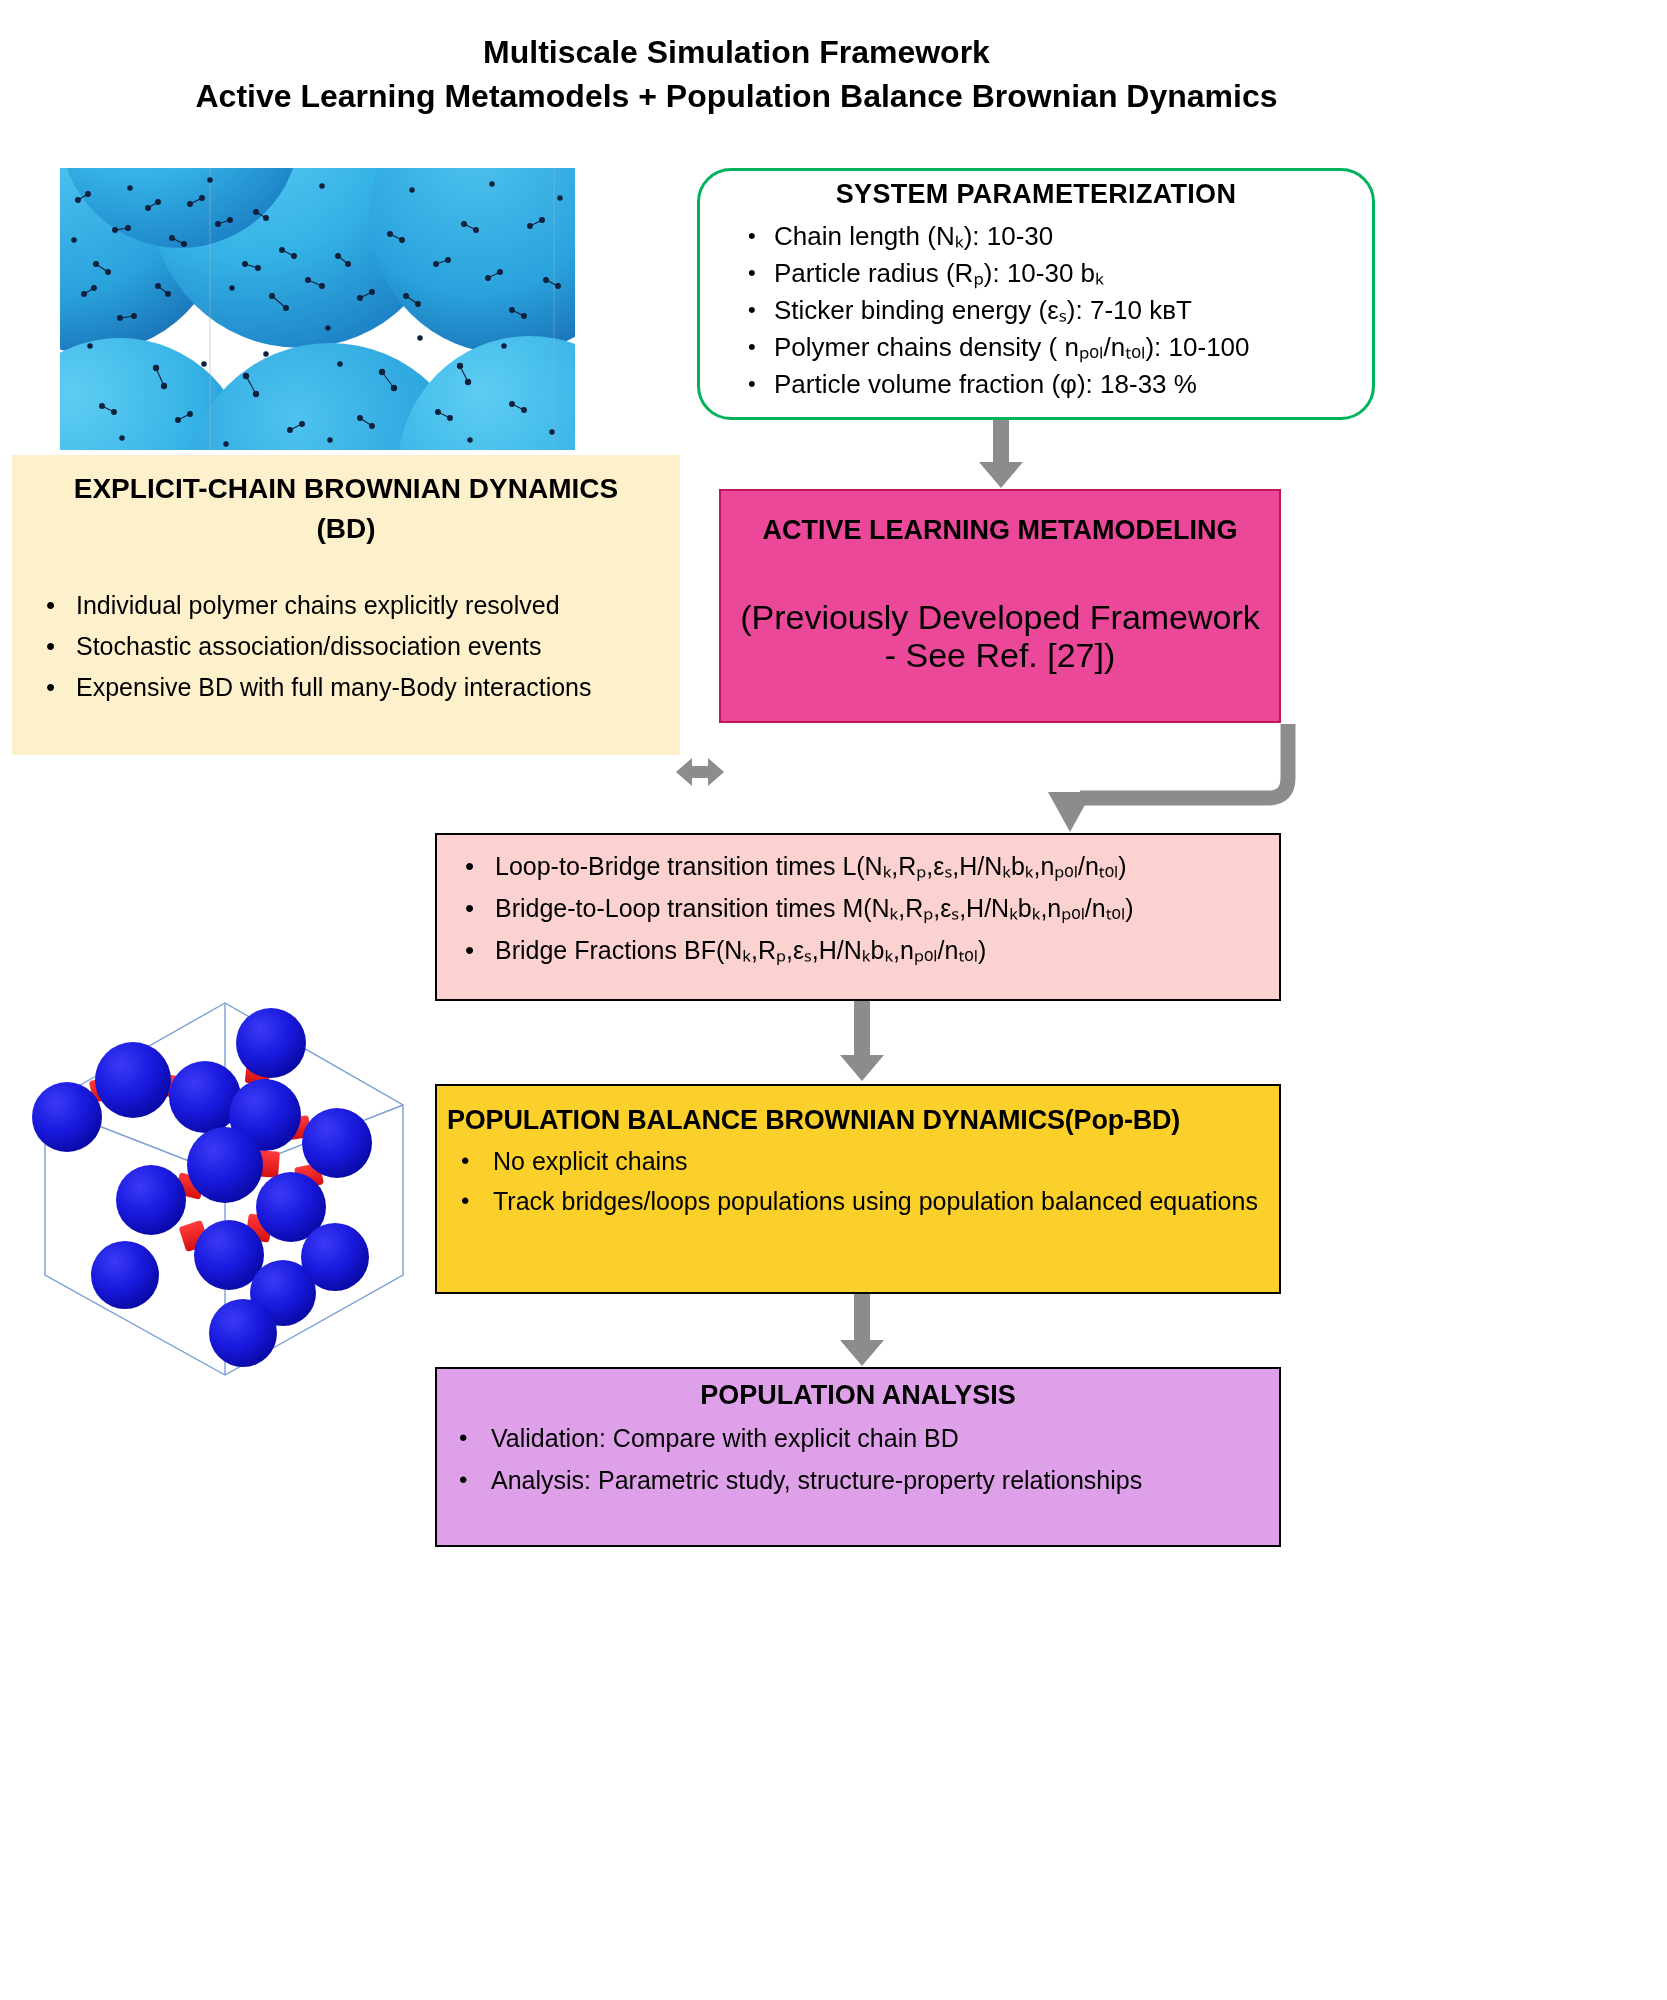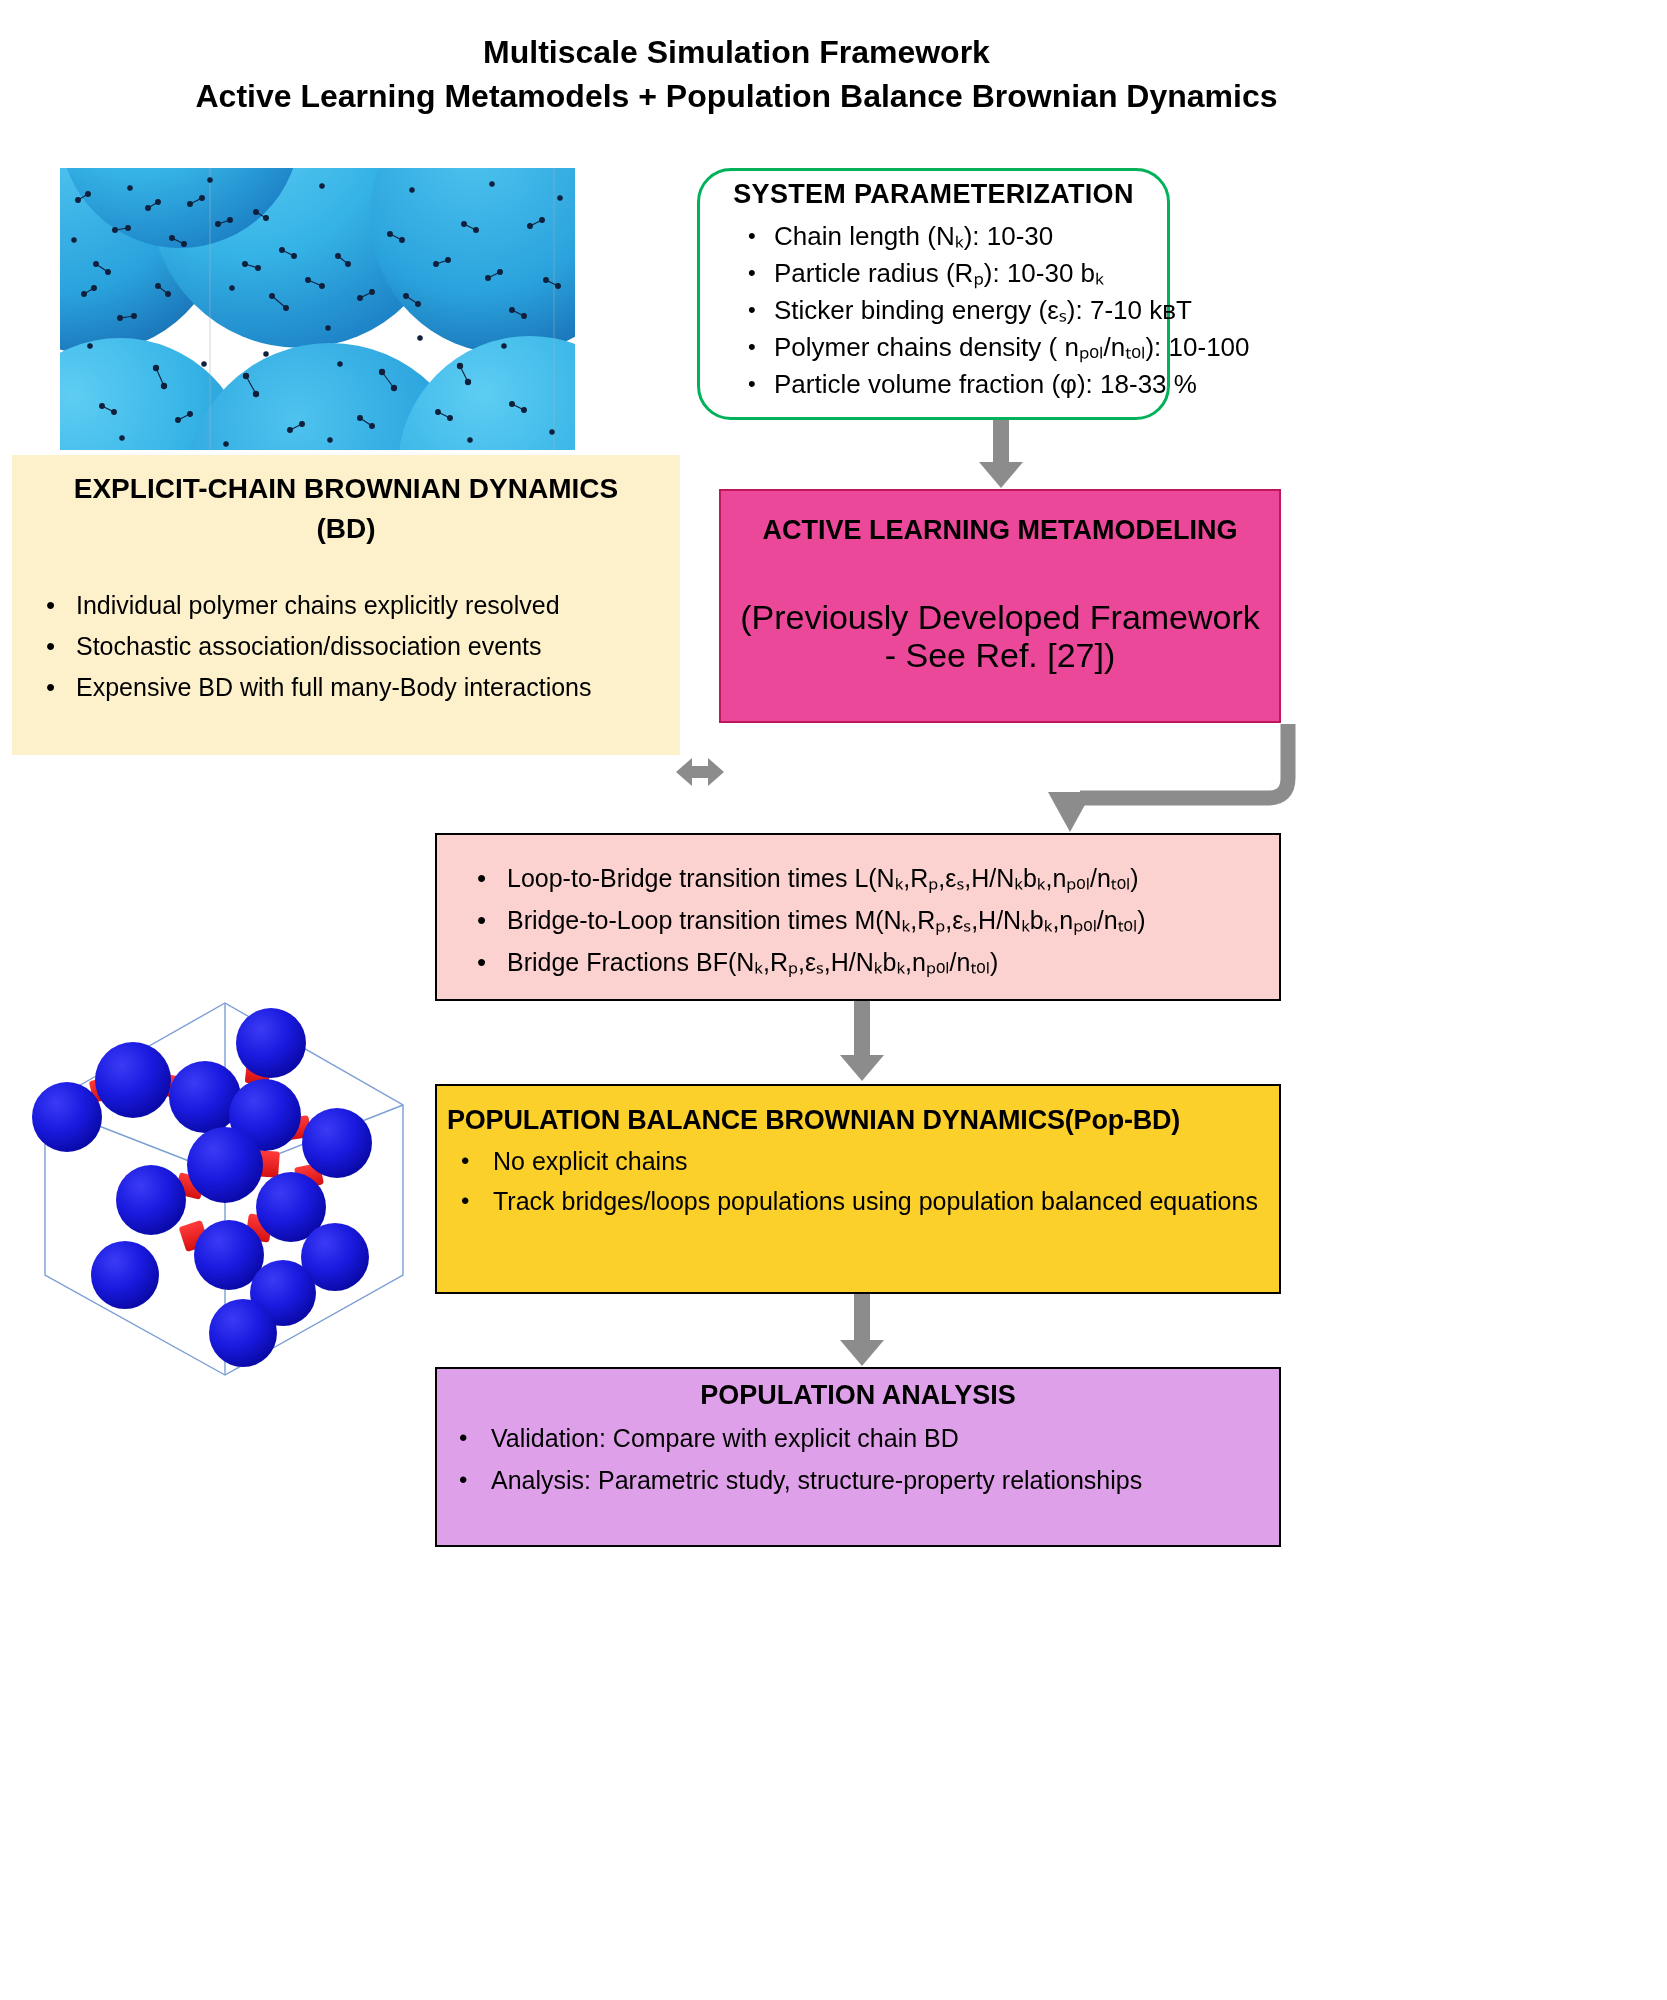--- a/index.html
+++ b/index.html
@@ -34,21 +34,21 @@
   
   #bd-snapshot {
     left: 60px; top: 168px; width: 515px; height: 282px;
     overflow: hidden;
     background: #ffffff;
   }
   #bd-snapshot svg { display: block; }
 
   
   #system-parameterization {
-    left: 697px; top: 168px; width: 473px; height: 252px;
+    left: 697px; top: 168px; width: 678px; height: 252px;
     border: 3px solid #00b259;
     border-radius: 34px;
     box-sizing: border-box;
     background: #ffffff;
     padding: 8px 14px 6px 14px;
   }
   #system-parameterization .boxtitle {
     text-align: center; font-size: 27px; font-weight: bold;
     letter-spacing: 0.3px; margin-bottom: 2px;
   }
@@ -106,21 +106,21 @@
 
   
   #metamodel-outputs {
     left: 435px; top: 833px; width: 846px; height: 168px;
     background: #fbd2d0;
     border: 2px solid #000000;
     box-sizing: border-box;
     padding: 10px 10px 8px 10px;
   }
   #metamodel-outputs ul {
-    margin: 12px; padding: 0 0 0 18px; list-style: none;
+    margin: 0; padding: 0 0 0 18px; list-style: none;
   }
   #metamodel-outputs li {
     font-size: 25px; line-height: 42px; position: relative;
     padding-left: 30px; white-space: nowrap;
   }
   #metamodel-outputs li:before {
     content: "\2022"; position: absolute; left: 0; top: 0;
     font-size: 26px;
   }
 

